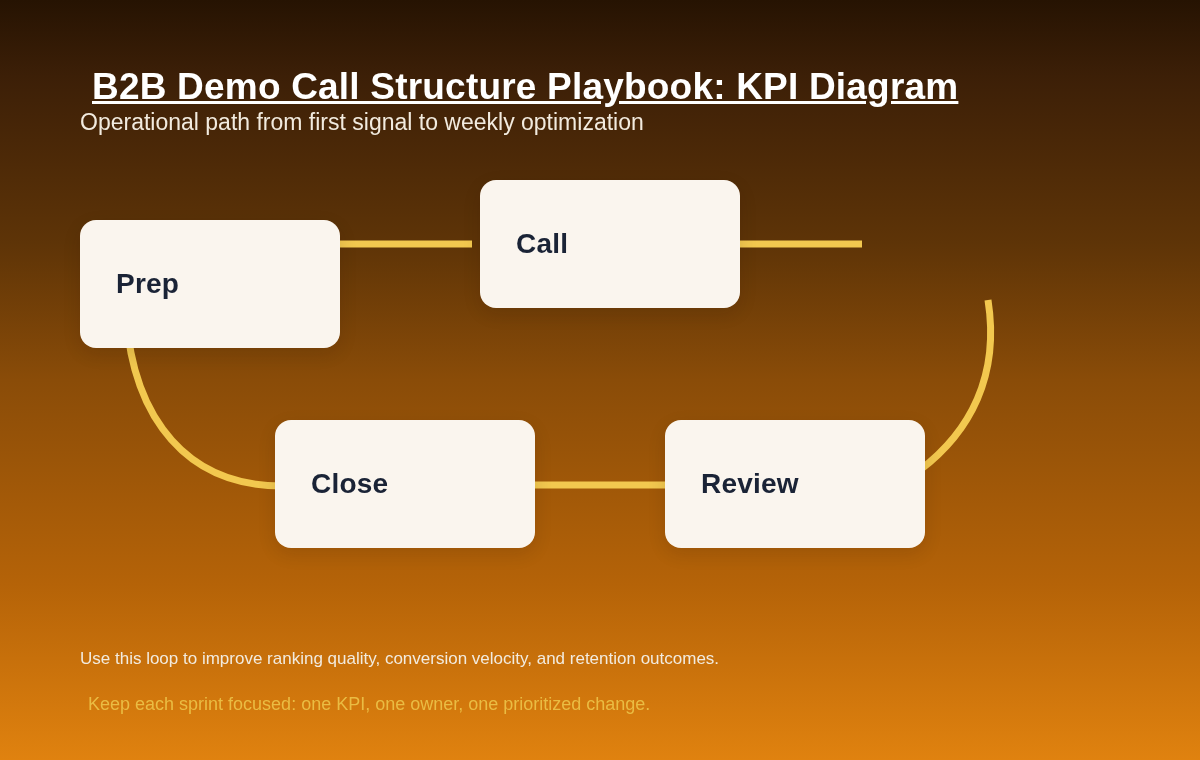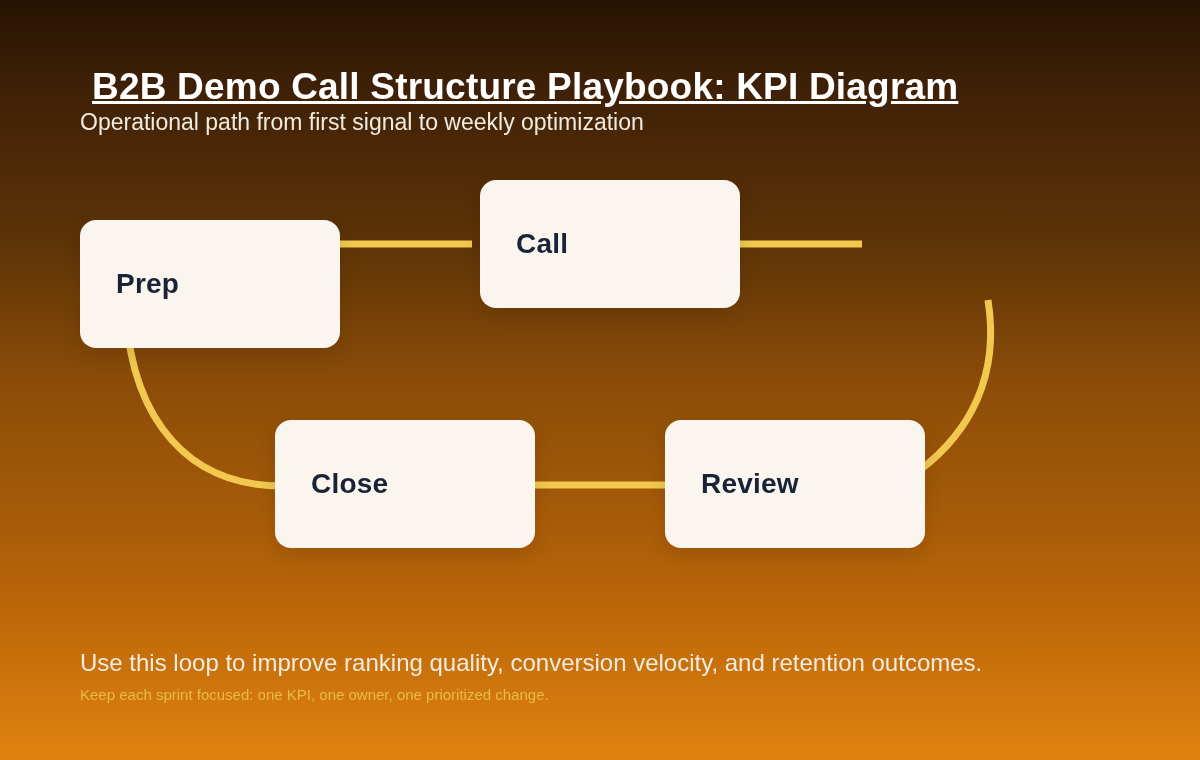--- a/index.html
+++ b/index.html
@@ -50,26 +50,26 @@
     font-size:28px;font-weight:700;letter-spacing:.2px;
     color:var(--node-text,#1a2336);
   }
   .node-prep{left:80px;top:180px;margin-top:40px;}
   .node-call{left:480px;top:180px;}
   .node-follow-up{left:860px;top:180px;}
   .node-close{left:275px;top:420px;}
   .node-review{left:665px;top:420px;}
   .footer-line1{
     position:absolute;left:80px;top:649px;margin:0;
-    font-size:24px;font-weight:400;
+    font-size:17px;font-weight:400;
     color:var(--text-soft,#f2ebdf);
   }
   .footer-line2{
-    position:absolute;left:80px;top:686px;margin:0;
-    font-size:15px;font-weight:400;
+    position:absolute;left:80px;top:686px;margin:8px;
+    font-size:18px;font-weight:400;
     color:var(--footer-accent,#eabc43);
   }
 </style>
 </head>
 <body>
 
 <div class="canvas">
 
   <h1 class="page-title">B2B Demo Call Structure Playbook: KPI Diagram</h1>
   <p class="page-subtitle">Operational path from first signal to weekly optimization</p>

